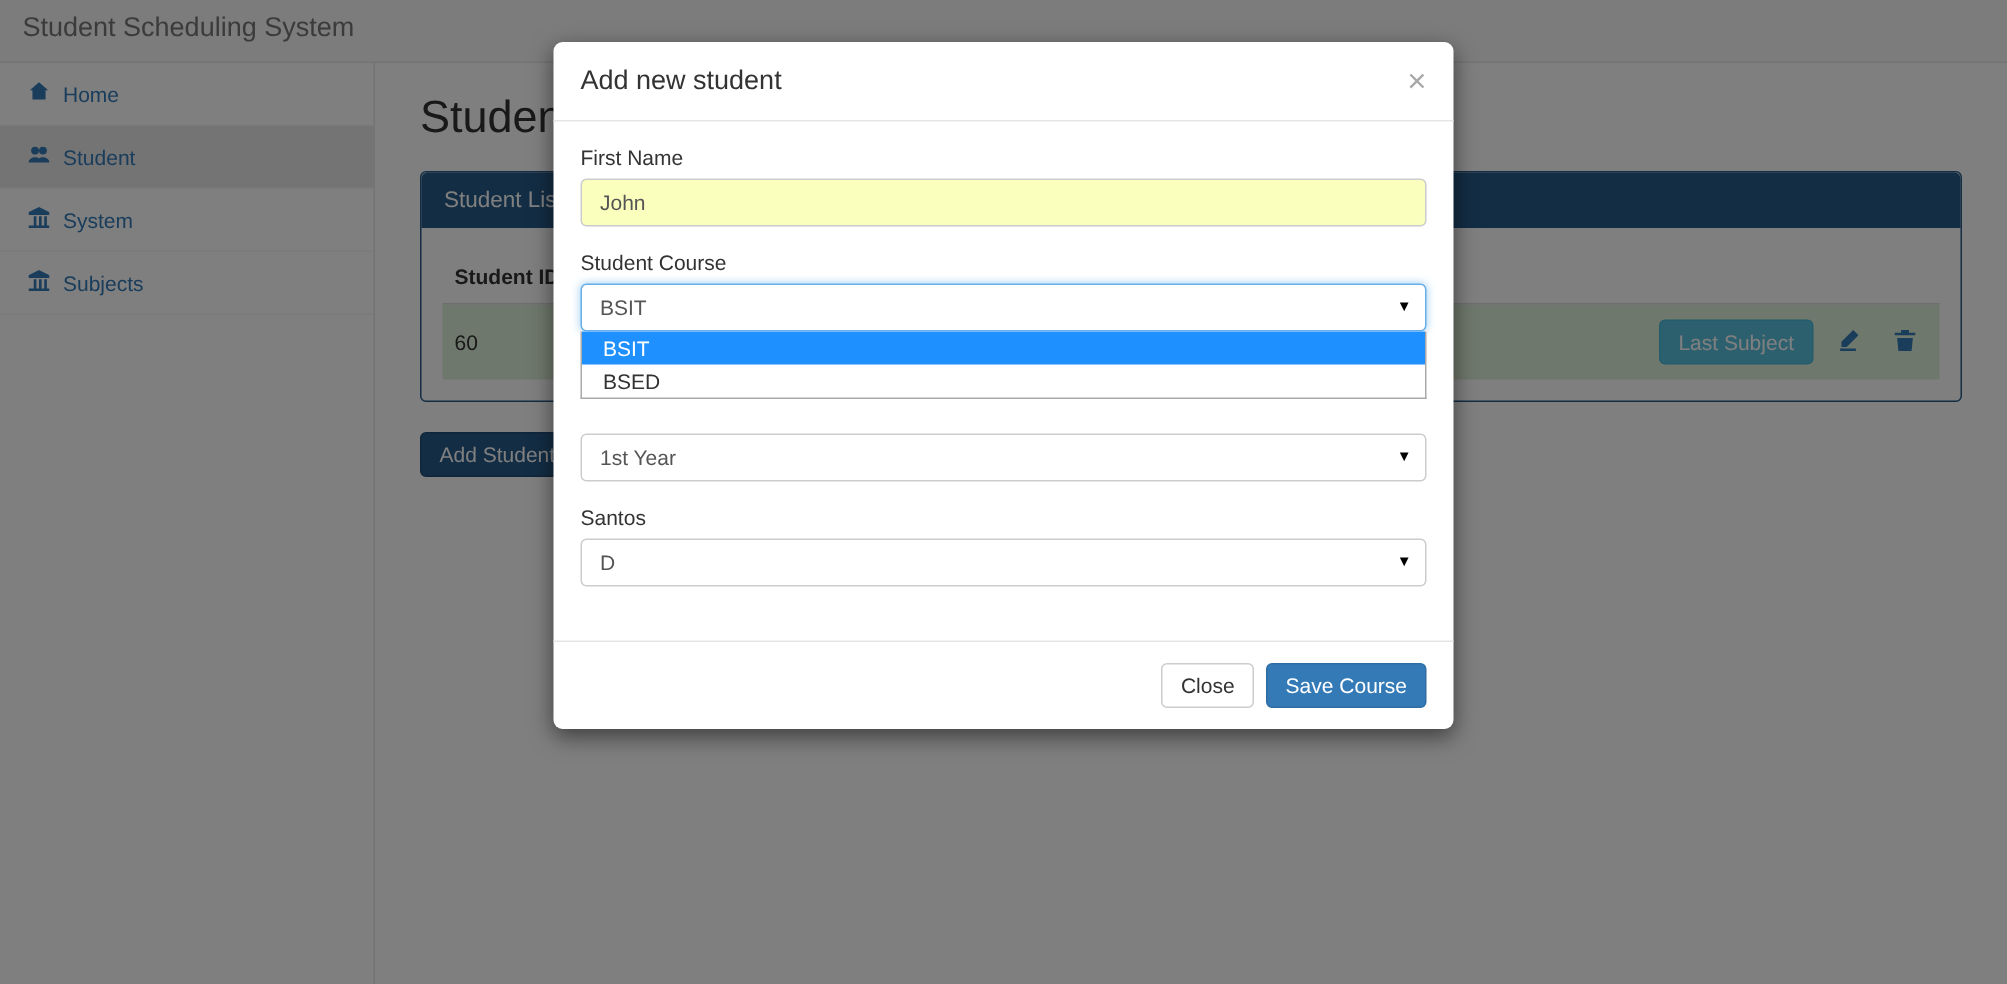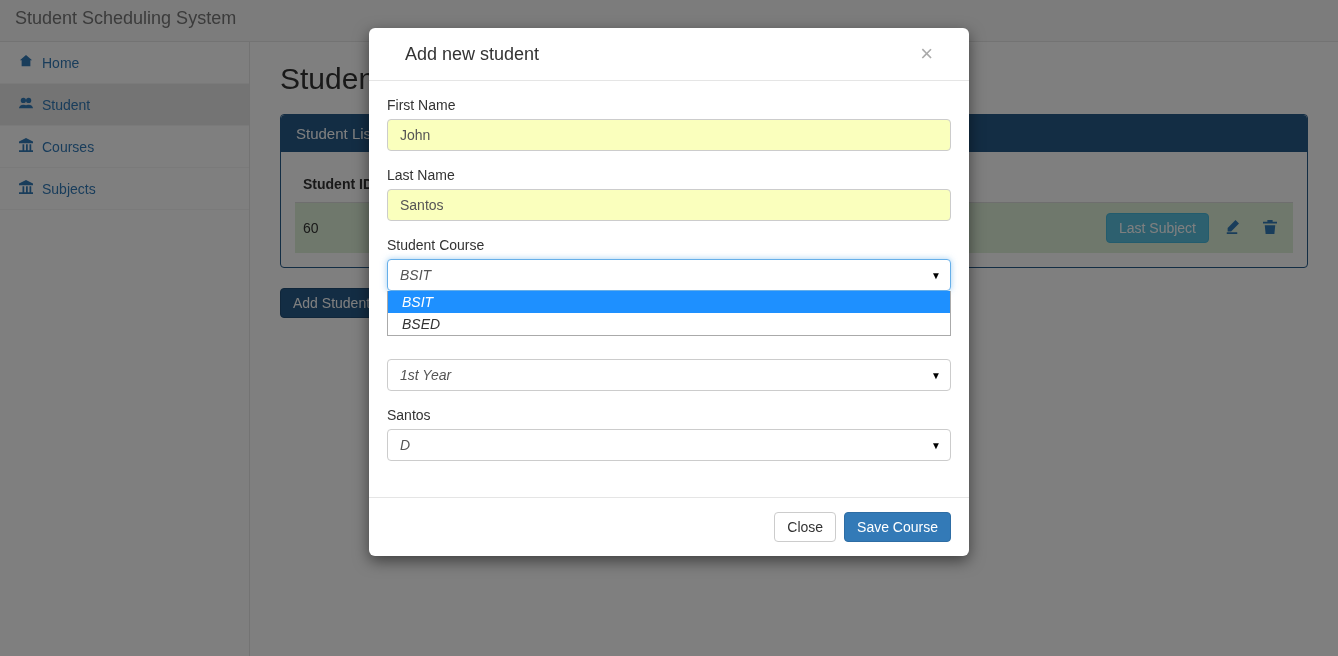--- a/index.html
+++ b/index.html
@@ -90,42 +90,41 @@
     align-items:flex-start;
     padding-top:28px;
   }
   .modal {
     background:#fff;
     width: 600px;
     border-radius: 6px;
     box-shadow: 0 5px 15px rgba(0,0,0,0.5);
   }
   .modal-header {
-    padding: 15px 36px;
+    padding: 15px 18px;
     border-bottom: 1px solid #e5e5e5;
     display:flex;
     justify-content: space-between;
-    align-items:center;
   }
   .modal-title { font-size: 18px; color:#333; }
   .modal-close { color:#aaa; font-size:22px; cursor:pointer; line-height:1; background:none; border:none;}
   .modal-body { padding: 16px 18px 20px 18px; }
   .form-group { margin-bottom: 16px; }
   .form-label { font-weight: normal; display:block; margin-bottom:6px; font-size:14px;}
   .form-control {
     width: 100%;
     padding: 7px 12px;
     font-size: 14px;
     border: 1px solid #ccc;
     border-radius: 4px;
     color:#555;
     background:#fff;
   }
   .form-control.autofill { background:#faffbd; }
-  .select-wrap { position:relative;font-style:italic; }
+  .select-wrap { position:relative; }
   .form-select {
     width:100%;
     padding:7px 28px 7px 12px;
     border:1px solid #ccc;
     border-radius:4px;
     font-size:14px;
     color:#555;
     background:#fff;
     appearance:none;
     -webkit-appearance:none;
@@ -192,21 +191,21 @@
           </svg>
       </span>
       <span>Student</span>
     </div>
     <div class="sidebar-item">
       <span class="sidebar-icon">
         <svg width="14" height="14" viewBox="0 0 16 16" fill="#337ab7">
             <path d="M8 0L0 4v2h16V4L8 0zM2 7v7H0v2h16v-2h-2V7h-2v7h-2V7H8v7H6V7H4v7H2V7z"></path>
           </svg>
       </span>
-      <span>Courses</span>
+      <span>System</span>
     </div>
     <div class="sidebar-item">
       <span class="sidebar-icon">
         <svg width="14" height="14" viewBox="0 0 16 16" fill="#337ab7">
             <path d="M8 0L0 4v2h16V4L8 0zM2 7v7H0v2h16v-2h-2V7h-2v7h-2V7H8v7H6V7H4v7H2V7z"></path>
           </svg>
       </span>
       <span>Subjects</span>
     </div>
   </div>
@@ -265,24 +264,20 @@
       <button class="modal-close">
         <span>×</span>
       </button>
     </div>
     <div class="modal-body">
       <div class="form-group">
         <label class="form-label">First Name</label>
         <input class="form-control autofill" value="John" style="">
       </div>
       <div class="form-group">
-        <label class="form-label">Last Name</label>
-        <input class="form-control autofill" value="Santos" style="">
-      </div>
-      <div class="form-group">
         <label class="form-label">Student Course</label>
         <div class="select-wrap">
           <div class="form-select select-focused">
             <span>BSIT</span>
           </div>
           <span class="select-caret">▼</span>
           <div class="dropdown-list">
             <div class="dropdown-option highlight">BSIT</div>
             <div class="dropdown-option">BSED</div>
           </div>

